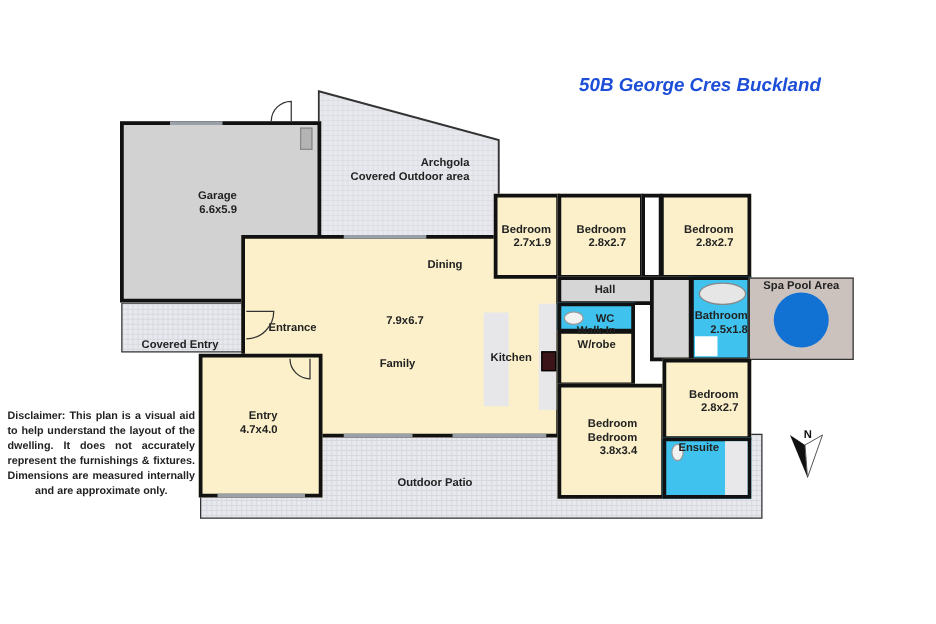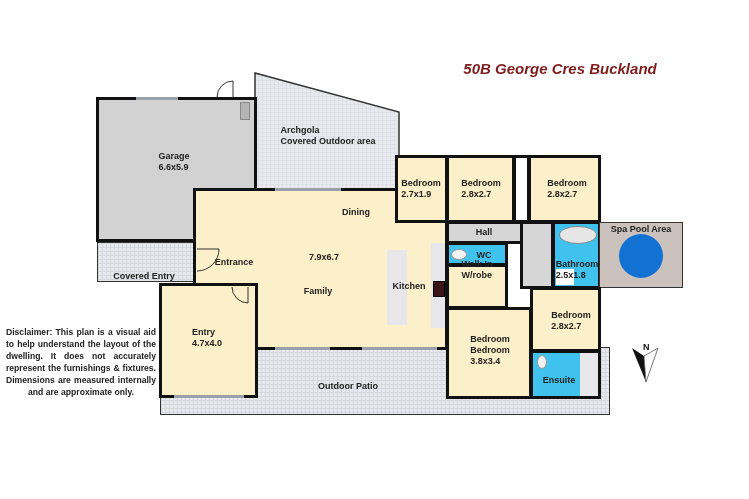--- a/index.html
+++ b/index.html
@@ -1,19 +1,19 @@
 <!DOCTYPE html>
 <html><head>
 <meta charset="utf-8">
 <style>
   html, body { margin:0; padding:0; background:#ffffff; }
   body { width:749px; height:499px; position:relative; overflow:hidden; font-family:"Liberation Sans", sans-serif; }
   .abs { position:absolute; }
-  .title { left:440px; top:60px; width:240px; font-size:15px; font-weight:bold; font-style:italic; color:#7f1d1d; text-align:center; }
-  .lbl { position:absolute; font-size:9px; font-weight:bold; color:#222; text-align:left; line-height:11px; white-space:nowrap; transform:translate(-50%,-50%); }
+  .title { left:440px; top:60px; width:240px; font-size:15px; font-weight:bold; font-style:italic; color:#1d4ed8; text-align:center; }
+  .lbl { position:absolute; font-size:9px; font-weight:bold; color:#222; text-align:right; line-height:11px; white-space:nowrap; transform:translate(-50%,-50%); }
   .grid { background-color:#e8e9ee; background-image:linear-gradient(#d7d8de 1px, transparent 1px), linear-gradient(90deg, #d7d8de 1px, transparent 1px); background-size:4px 4px; }
   .room { position:absolute; background:#fbf0c9; box-sizing:border-box; border:3px solid #111; }
   .wet { background:#3fc3ee; }
   .hall { background:#d6d6d6; }
   .disclaimer { left:6px; top:326px; width:150px; font-size:8.6px; font-weight:bold; color:#222; text-align:justify; text-align-last:center; line-height:12px; }
   .win { position:absolute; background:#9aa0a8; }
 </style>
 </head>
 <body>
 
@@ -117,39 +117,39 @@
 <div class="room" style="left:446px;top:307px;width:86px;height:92px;"></div>
 <div class="lbl" style="left:490px;top:350px">
   <div>Bedroom</div>
   <div>Bedroom</div>
   <div>3.8x3.4</div>
 </div>
 
 <div class="room wet" style="left:552px;top:221px;width:49px;height:68px;"></div>
 <div class="abs" style="left:559px;top:226px;width:36px;height:16px;background:#e6e6e6;border-radius:50%;border:1px solid #888;"></div>
 <div class="abs" style="left:556px;top:269px;width:18px;height:16px;background:#fff;"></div>
-<div class="lbl" style="left:577px;top:270px">
+<div class="lbl" style="left:577px;top:258px">
   <div>Bathroom</div>
   <div>2.5x1.8</div>
 </div>
 
 <div class="abs" style="left:599px;top:222px;width:84px;height:66px;background:#cbc1bd;border:1px solid #333;box-sizing:border-box;"></div>
 <div class="abs" style="left:619px;top:234px;width:44px;height:44px;background:#1272d3;border-radius:50%;"></div>
 <div class="lbl" style="left:641px;top:229px">Spa Pool Area</div>
 
 <div class="room" style="left:530px;top:287px;width:71px;height:65px;"></div>
 <div class="lbl" style="left:571px;top:321px">
   <div>Bedroom</div>
   <div>2.8x2.7</div>
 </div>
 
 <div class="room wet" style="left:530px;top:350px;width:71px;height:49px;"></div>
 <div class="abs" style="left:580px;top:353px;width:18px;height:43px;background:#e8e8ea;"></div>
 <div class="abs" style="left:537px;top:355px;width:8px;height:12px;background:#f2f2f2;border-radius:50%;border:1px solid #999;"></div>
-<div class="lbl" style="left:559px;top:380px">Ensuite</div>
+<div class="lbl" style="left:559px;top:358px">Ensuite</div>
 
 <svg class="abs" style="left:628px;top:342px" width="36" height="42">
   <polygon points="4,6 16,14 18,40" fill="#111"></polygon>
   <polygon points="16,14 30,6 18,40" fill="#fff" stroke="#555" stroke-width="0.8"></polygon>
 </svg>
 <div class="abs" style="left:643px;top:342px;font-size:9px;font-weight:bold;color:#111;">N</div>
 
 <div class="abs disclaimer">Disclaimer: This plan is a visual aid to help understand the layout of the dwelling. It does not accurately represent the furnishings &amp; fixtures. Dimensions are measured internally and are approximate only.</div>
 
 </body></html>

